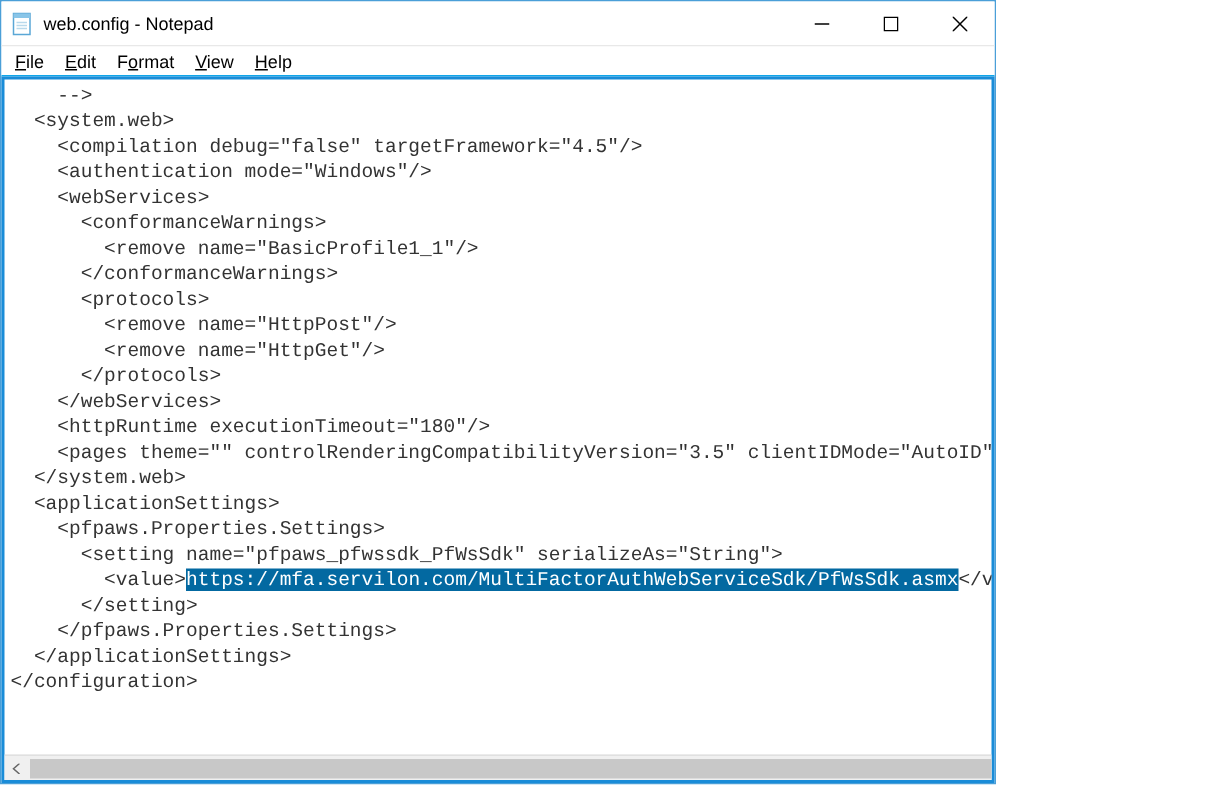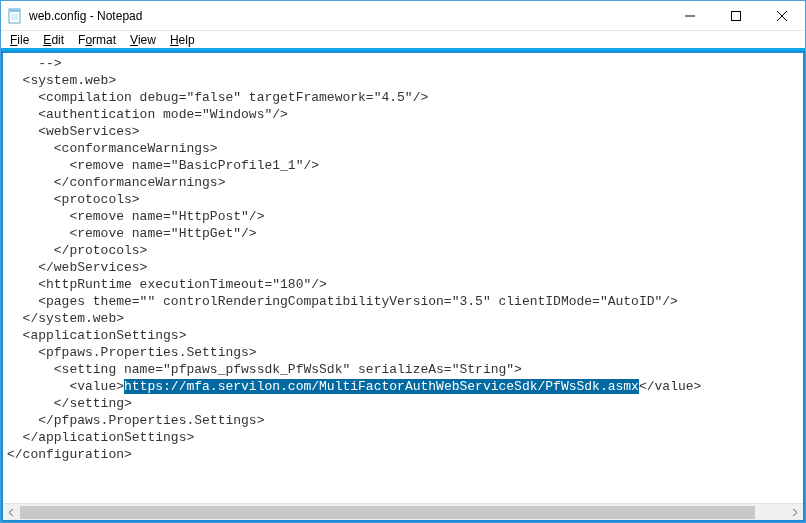--- a/index.html
+++ b/index.html
@@ -2,21 +2,21 @@
 <html><head>
   <meta charset="utf-8">
   <style>
     * { margin: 0; padding: 0; box-sizing: border-box; }
     body {
       font-family: "Segoe UI", Tahoma, sans-serif;
       background: #fff;
       overflow: hidden;
     }
     .window {
-      width: 806px;
+      width: 664px;
       height: 523px;
       border: 1px solid #4a9fd8;
       display: flex;
       flex-direction: column;
       background: #fff;
     }
     .titlebar {
       height: 30px;
       display: flex;
       align-items: center;
@@ -50,21 +50,21 @@
       color: #000;
       cursor: pointer;
     }
     .win-btn.close svg { stroke: #000; }
     .menubar {
       height: 20px;
       display: flex;
       align-items: center;
       background: #fff;
       padding: 0 2px;
-      border-bottom: 3px solid #0ea5e9;
+      border-bottom: 1px solid #0ea5e9;
     }
     .menu-item {
       font-size: 12px;
       color: #000;
       padding: 0 7px;
       cursor: pointer;
     }
     .menu-item .ul { text-decoration: underline; }
     .content-wrap {
       flex: 1;

